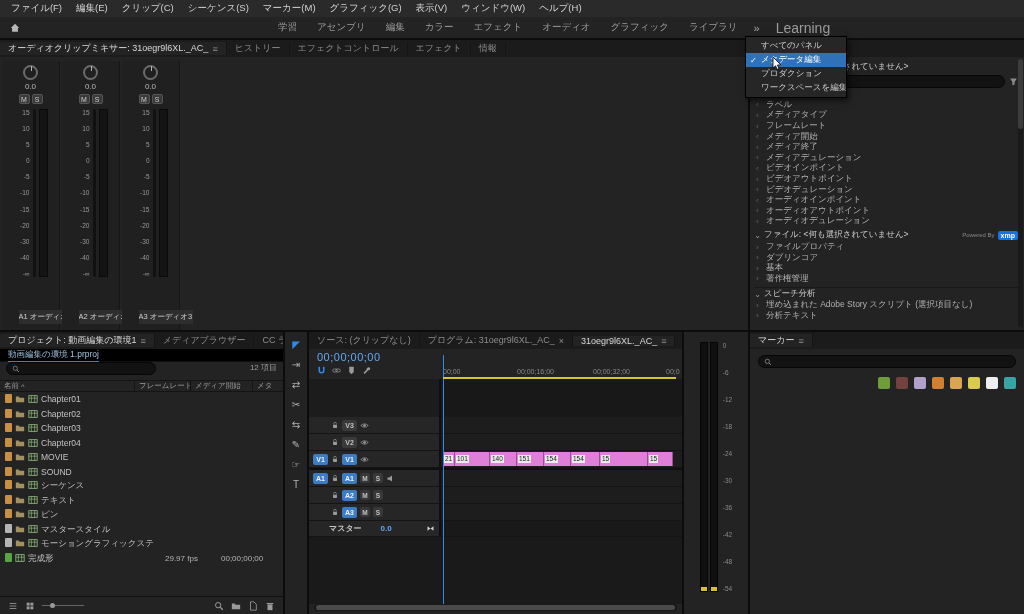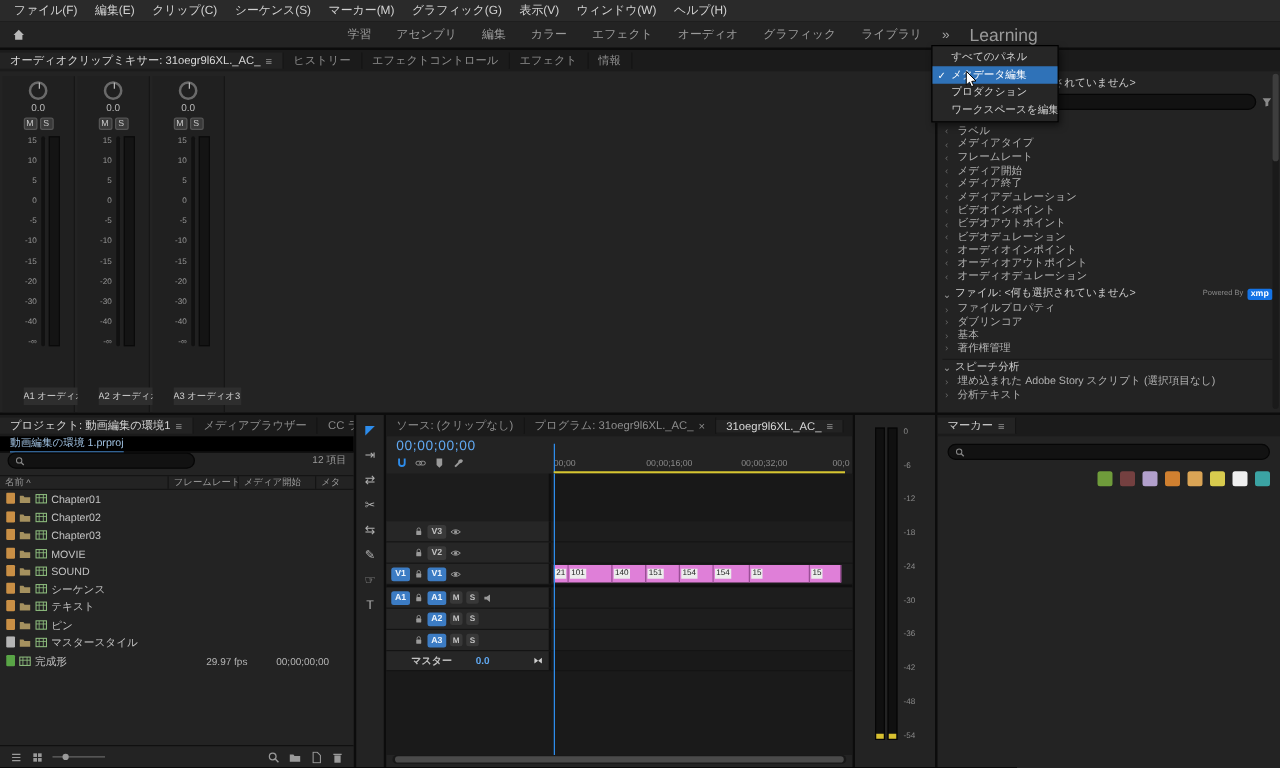--- a/index.html
+++ b/index.html
@@ -602,91 +602,119 @@
         </div>
         <div class="prow">
           <span class="pcell-name">
             <span class="chip" style="background: rgb(201, 143, 69);"></span>
             <svg class="ic fold">
               <use href="#i-folder"></use>
             </svg>
             <svg class="ic seqi">
               <use href="#i-seq"></use>
             </svg>
-            <span>MOVIE</span>
+            <span>Chapter04</span>
           </span>
           <span class="pcell-fps"></span>
           <span class="pcell-start"></span>
         </div>
         <div class="prow">
           <span class="pcell-name">
             <span class="chip" style="background: rgb(201, 143, 69);"></span>
             <svg class="ic fold">
               <use href="#i-folder"></use>
             </svg>
             <svg class="ic seqi">
               <use href="#i-seq"></use>
             </svg>
-            <span>SOUND</span>
+            <span>MOVIE</span>
           </span>
           <span class="pcell-fps"></span>
           <span class="pcell-start"></span>
         </div>
         <div class="prow">
           <span class="pcell-name">
             <span class="chip" style="background: rgb(201, 143, 69);"></span>
             <svg class="ic fold">
               <use href="#i-folder"></use>
             </svg>
             <svg class="ic seqi">
               <use href="#i-seq"></use>
             </svg>
-            <span>シーケンス</span>
+            <span>SOUND</span>
           </span>
           <span class="pcell-fps"></span>
           <span class="pcell-start"></span>
         </div>
         <div class="prow">
           <span class="pcell-name">
             <span class="chip" style="background: rgb(201, 143, 69);"></span>
             <svg class="ic fold">
               <use href="#i-folder"></use>
             </svg>
             <svg class="ic seqi">
               <use href="#i-seq"></use>
             </svg>
-            <span>テキスト</span>
+            <span>シーケンス</span>
           </span>
           <span class="pcell-fps"></span>
           <span class="pcell-start"></span>
         </div>
         <div class="prow">
           <span class="pcell-name">
             <span class="chip" style="background: rgb(201, 143, 69);"></span>
             <svg class="ic fold">
               <use href="#i-folder"></use>
             </svg>
             <svg class="ic seqi">
               <use href="#i-seq"></use>
             </svg>
+            <span>テキスト</span>
+          </span>
+          <span class="pcell-fps"></span>
+          <span class="pcell-start"></span>
+        </div>
+        <div class="prow">
+          <span class="pcell-name">
+            <span class="chip" style="background: rgb(201, 143, 69);"></span>
+            <svg class="ic fold">
+              <use href="#i-folder"></use>
+            </svg>
+            <svg class="ic seqi">
+              <use href="#i-seq"></use>
+            </svg>
             <span>ピン</span>
           </span>
           <span class="pcell-fps"></span>
           <span class="pcell-start"></span>
         </div>
         <div class="prow">
           <span class="pcell-name">
             <span class="chip" style="background: rgb(181, 181, 181);"></span>
             <svg class="ic fold">
               <use href="#i-folder"></use>
             </svg>
             <svg class="ic seqi">
               <use href="#i-seq"></use>
             </svg>
             <span>マスタースタイル</span>
+          </span>
+          <span class="pcell-fps"></span>
+          <span class="pcell-start"></span>
+        </div>
+        <div class="prow">
+          <span class="pcell-name">
+            <span class="chip" style="background: rgb(181, 181, 181);"></span>
+            <svg class="ic fold">
+              <use href="#i-folder"></use>
+            </svg>
+            <svg class="ic seqi">
+              <use href="#i-seq"></use>
+            </svg>
+            <span>モーショングラフィックステ</span>
           </span>
           <span class="pcell-fps"></span>
           <span class="pcell-start"></span>
         </div>
         <div class="prow seq">
           <span class="pcell-name">
             <span class="chip" style="background: rgb(89, 165, 70);"></span>
 
             <svg class="ic seqi">
               <use href="#i-seq"></use>

